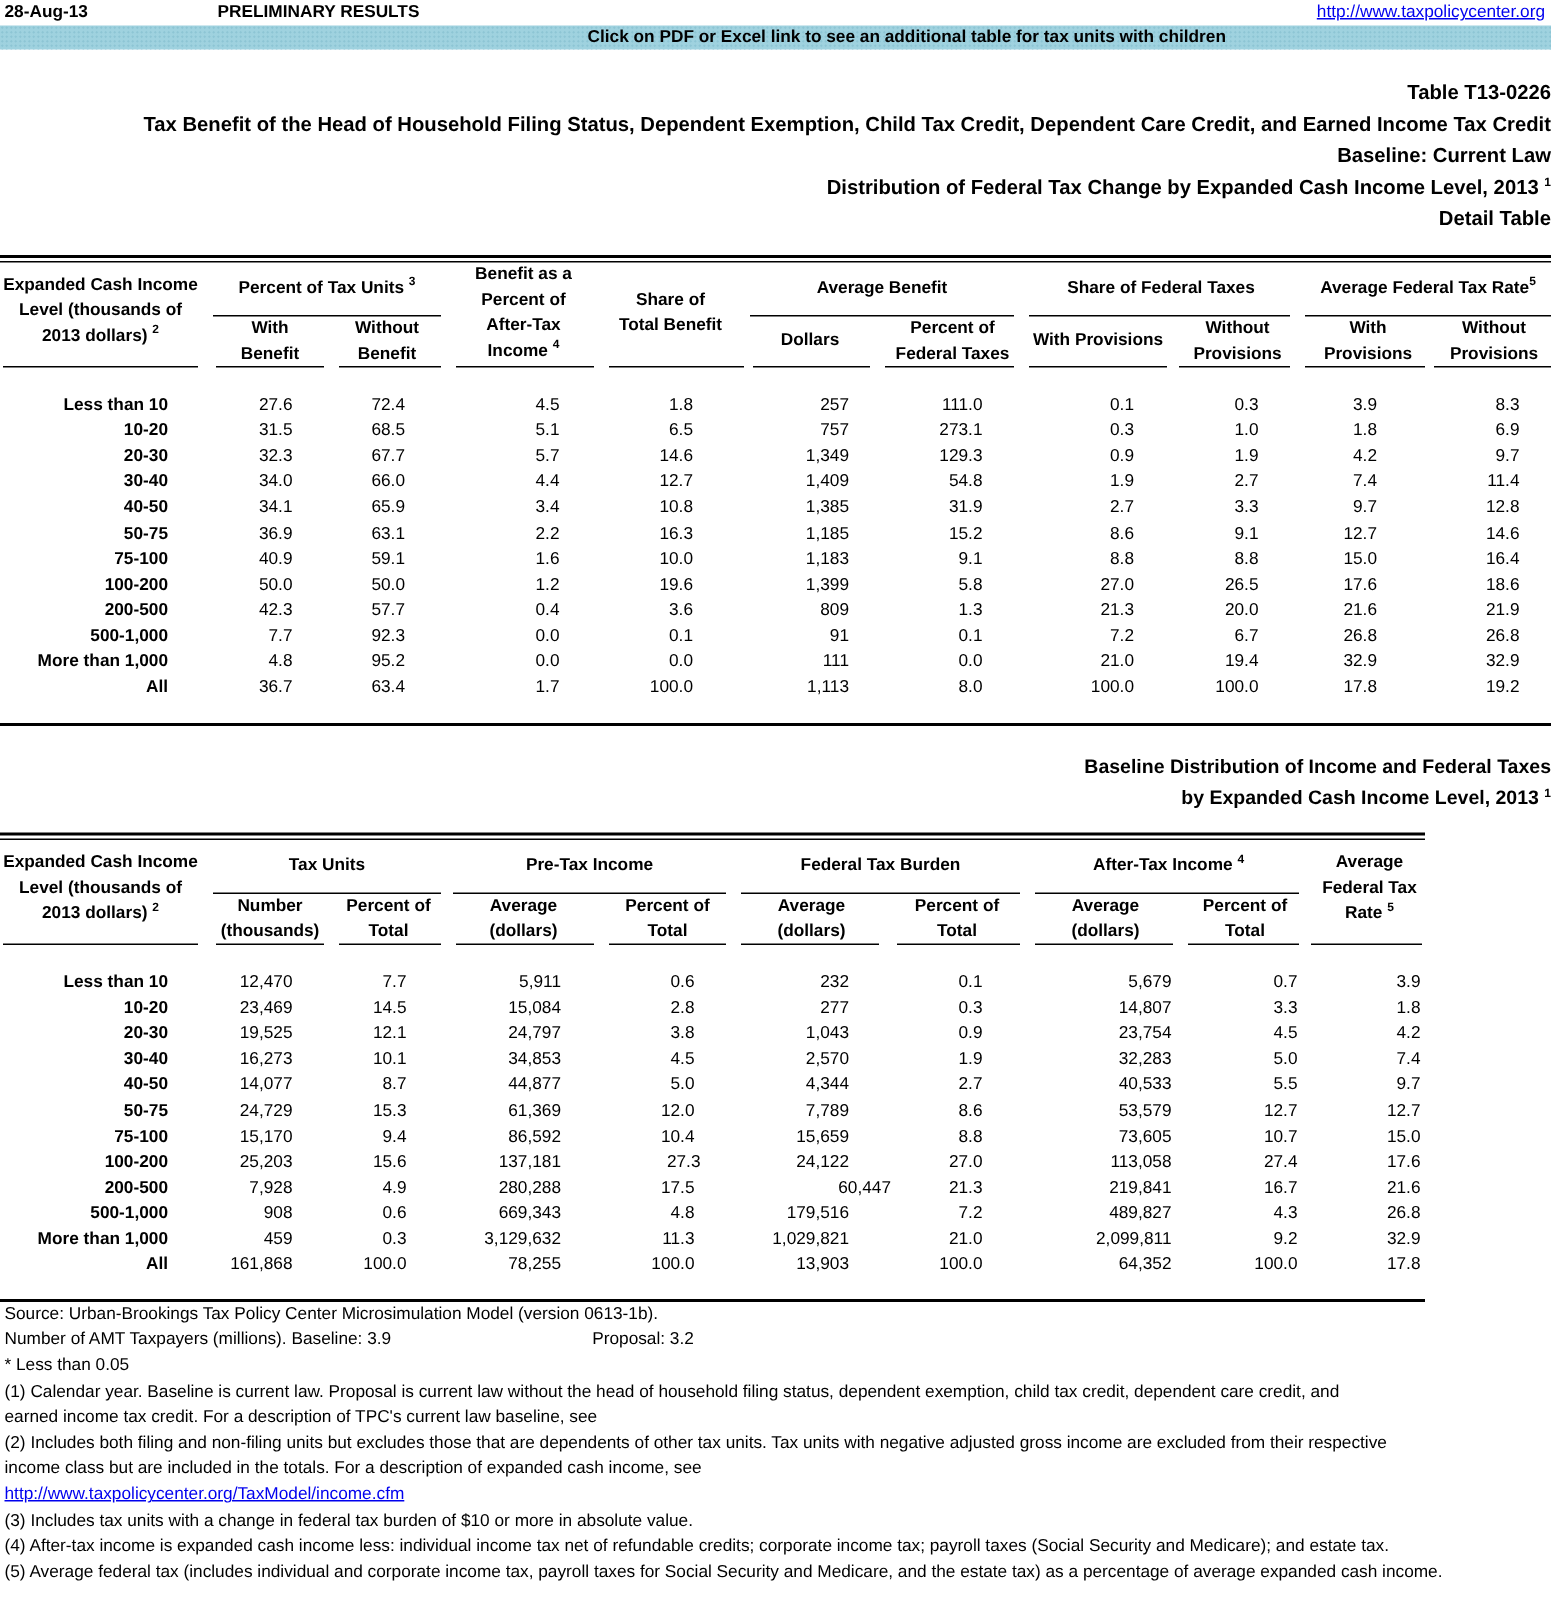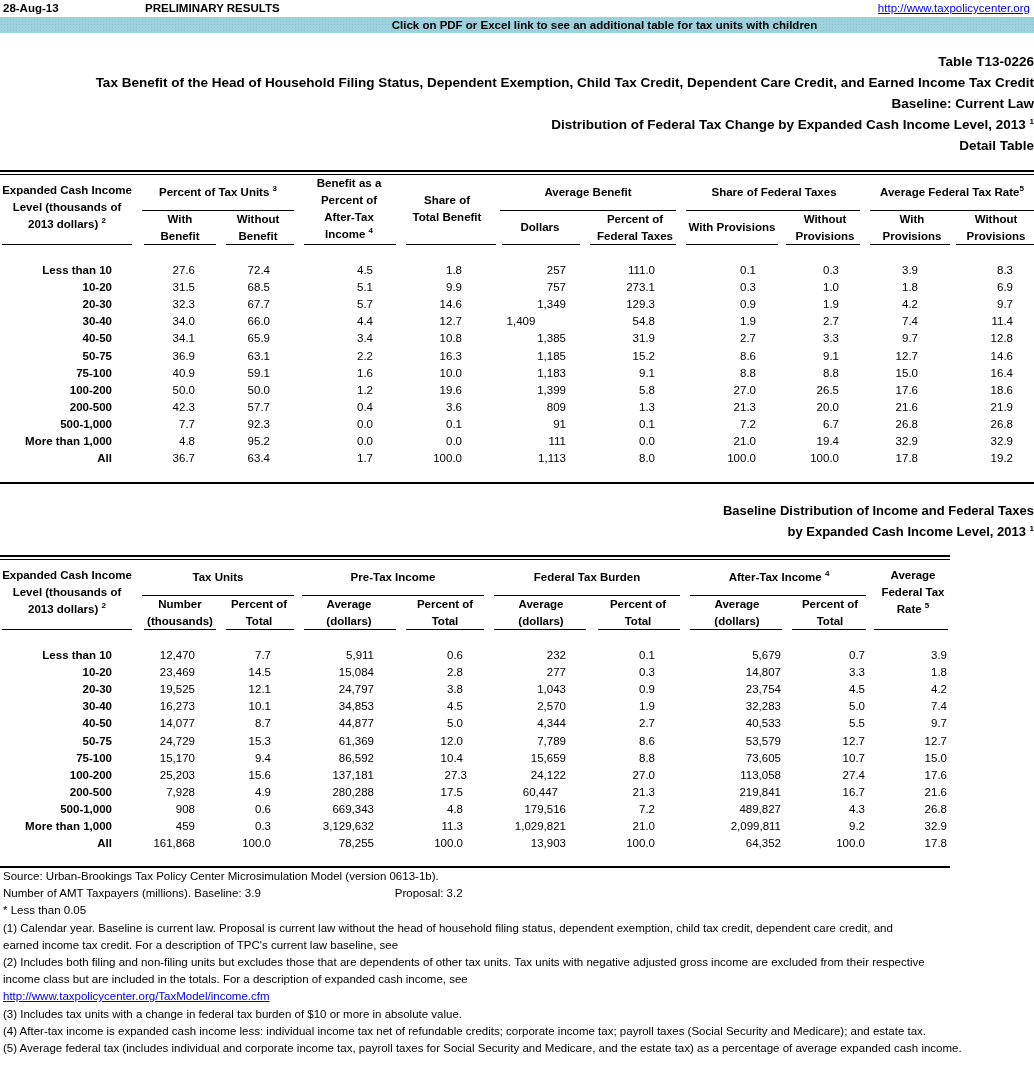--- a/index.html
+++ b/index.html
@@ -140,21 +140,21 @@
         <div class="cell" style="left: 666px; width: 90px;">0.1</div>
         <div class="cell" style="left: 749px; width: 90px;">0.3</div>
         <div class="cell" style="left: 828px; width: 90px;">3.9</div>
         <div class="cell" style="left: 923px; width: 90px;">8.3</div>
       </div>
       <div class="row" style="top: 279.1px; width: 1034px;">
         <div class="lbl" style="left: 0px; width: 112px;">10-20</div>
         <div class="cell" style="left: 105px; width: 90px;">31.5</div>
         <div class="cell" style="left: 180px; width: 90px;">68.5</div>
         <div class="cell" style="left: 283px; width: 90px;">5.1</div>
-        <div class="cell" style="left: 372px; width: 90px;">9.9</div>
+        <div class="cell" style="left: 372px; width: 90px;">6.5</div>
         <div class="cell" style="left: 476px; width: 90px;">757</div>
         <div class="cell" style="left: 565px; width: 90px;">273.1</div>
         <div class="cell" style="left: 666px; width: 90px;">0.3</div>
         <div class="cell" style="left: 749px; width: 90px;">1.0</div>
         <div class="cell" style="left: 828px; width: 90px;">1.8</div>
         <div class="cell" style="left: 923px; width: 90px;">6.9</div>
       </div>
       <div class="row" style="top: 296.2px; width: 1034px;">
         <div class="lbl" style="left: 0px; width: 112px;">20-30</div>
         <div class="cell" style="left: 105px; width: 90px;">32.3</div>
@@ -167,21 +167,21 @@
         <div class="cell" style="left: 749px; width: 90px;">1.9</div>
         <div class="cell" style="left: 828px; width: 90px;">4.2</div>
         <div class="cell" style="left: 923px; width: 90px;">9.7</div>
       </div>
       <div class="row" style="top: 313.3px; width: 1034px;">
         <div class="lbl" style="left: 0px; width: 112px;">30-40</div>
         <div class="cell" style="left: 105px; width: 90px;">34.0</div>
         <div class="cell" style="left: 180px; width: 90px;">66.0</div>
         <div class="cell" style="left: 283px; width: 90px;">4.4</div>
         <div class="cell" style="left: 372px; width: 90px;">12.7</div>
-        <div class="cell" style="left: 476px; width: 90px; text-align: center;">1,409</div>
+        <div class="cell" style="left: 476px; width: 90px;">1,409</div>
         <div class="cell" style="left: 565px; width: 90px;">54.8</div>
         <div class="cell" style="left: 666px; width: 90px;">1.9</div>
         <div class="cell" style="left: 749px; width: 90px;">2.7</div>
         <div class="cell" style="left: 828px; width: 90px;">7.4</div>
         <div class="cell" style="left: 923px; width: 90px;">11.4</div>
       </div>
       <div class="row" style="top: 330.4px; width: 1034px;">
         <div class="lbl" style="left: 0px; width: 112px;">40-50</div>
         <div class="cell" style="left: 105px; width: 90px;">34.1</div>
         <div class="cell" style="left: 180px; width: 90px;">65.9</div>
@@ -460,21 +460,21 @@
         <div class="cell" style="left: 691px; width: 90px;">113,058</div>
         <div class="cell" style="left: 775px; width: 90px;">27.4</div>
         <div class="cell" style="left: 857px; width: 90px;">17.6</div>
       </div>
       <div class="row" style="top: 783.8px; width: 1034px;">
         <div class="lbl" style="left: 0px; width: 112px;">200-500</div>
         <div class="cell" style="left: 105px; width: 90px;">7,928</div>
         <div class="cell" style="left: 181px; width: 90px;">4.9</div>
         <div class="cell" style="left: 284px; width: 90px;">280,288</div>
         <div class="cell" style="left: 373px; width: 90px;">17.5</div>
-        <div class="cell" style="left: 468px; width: 90px;">60,447</div>
+        <div class="cell" style="left: 504px; width: 90px;">60,447</div>
         <div class="cell" style="left: 565px; width: 90px;">21.3</div>
         <div class="cell" style="left: 691px; width: 90px;">219,841</div>
         <div class="cell" style="left: 775px; width: 90px;">16.7</div>
         <div class="cell" style="left: 857px; width: 90px;">21.6</div>
       </div>
       <div class="row" style="top: 800.9px; width: 1034px;">
         <div class="lbl" style="left: 0px; width: 112px;">500-1,000</div>
         <div class="cell" style="left: 105px; width: 90px;">908</div>
         <div class="cell" style="left: 181px; width: 90px;">0.6</div>
         <div class="cell" style="left: 284px; width: 90px; text-align: right;">669,343</div>

